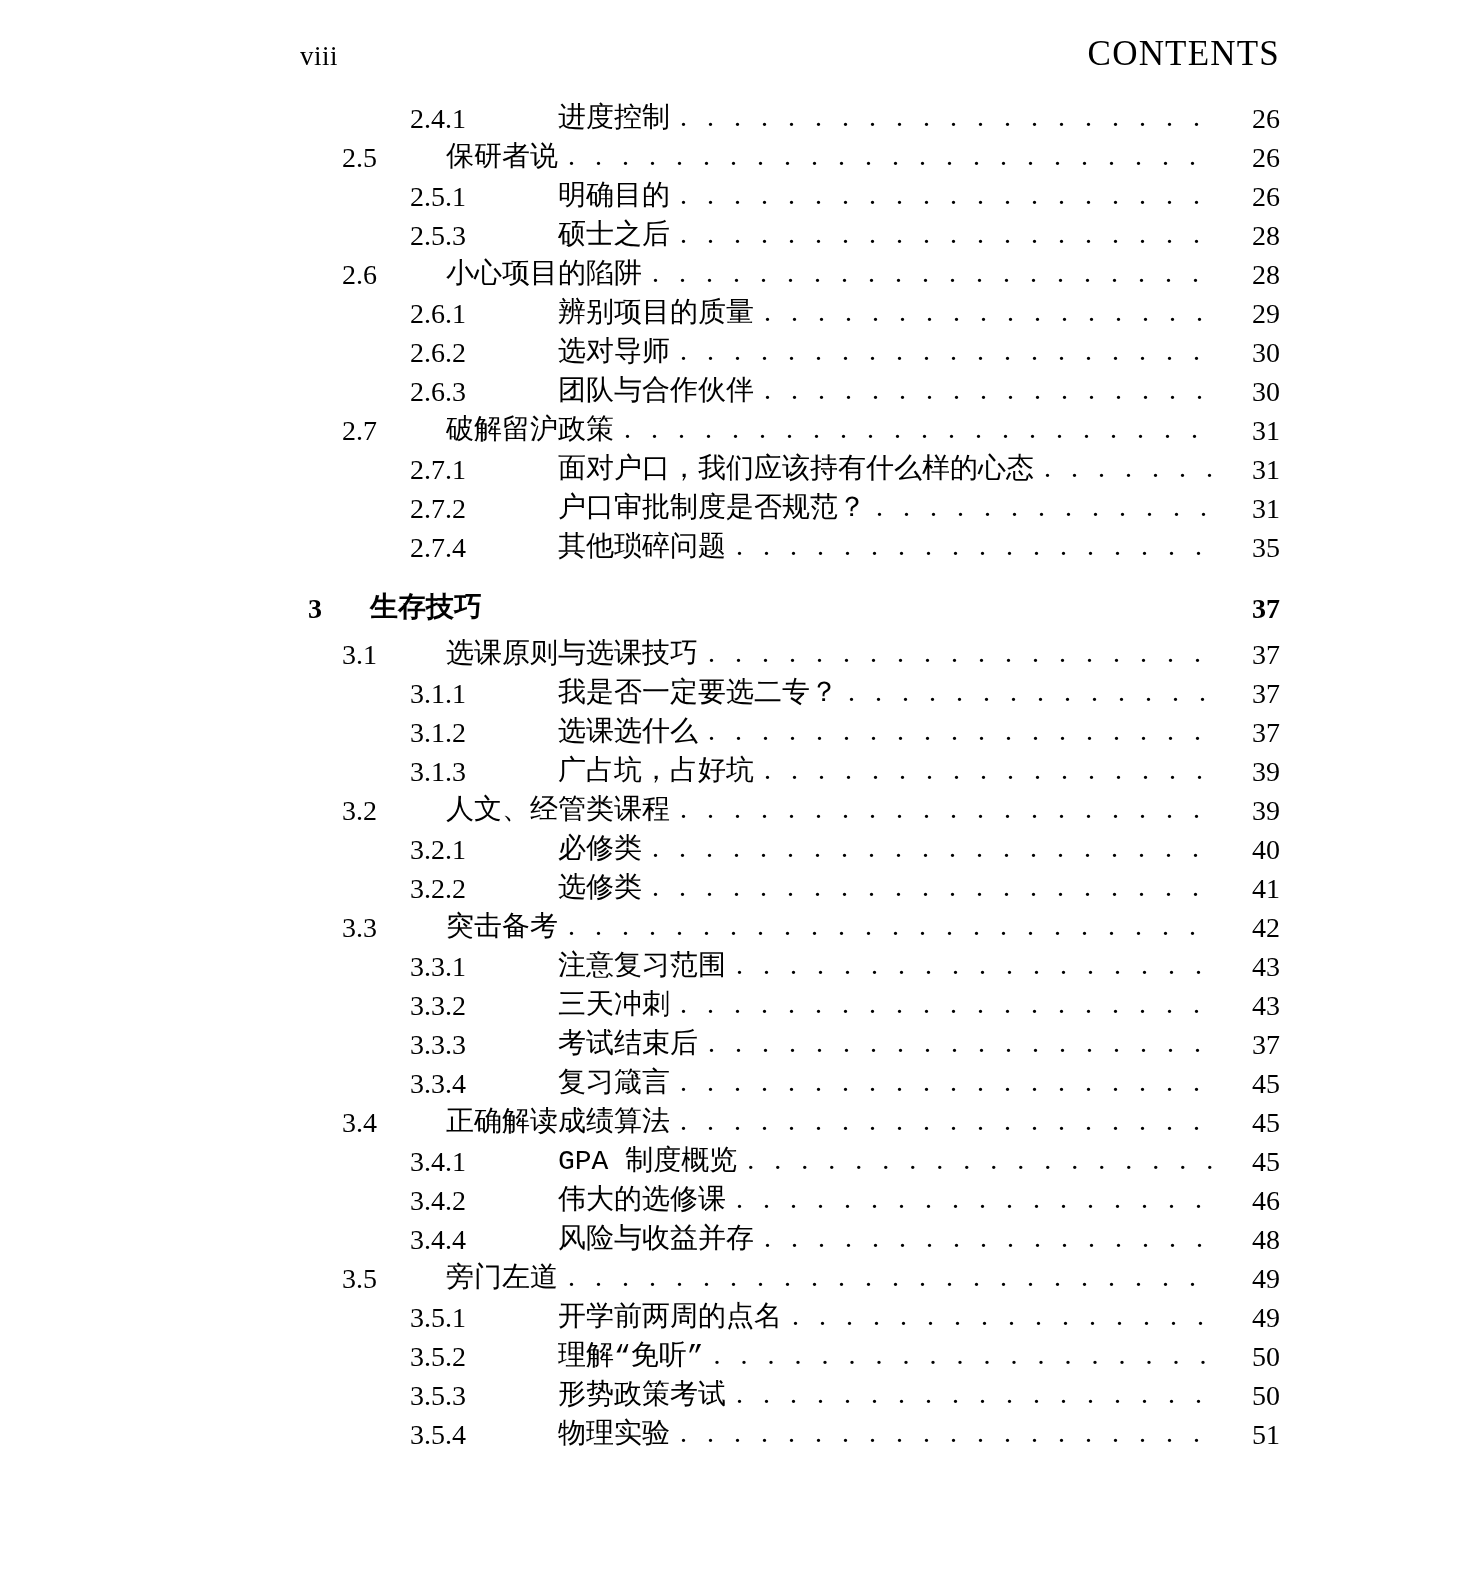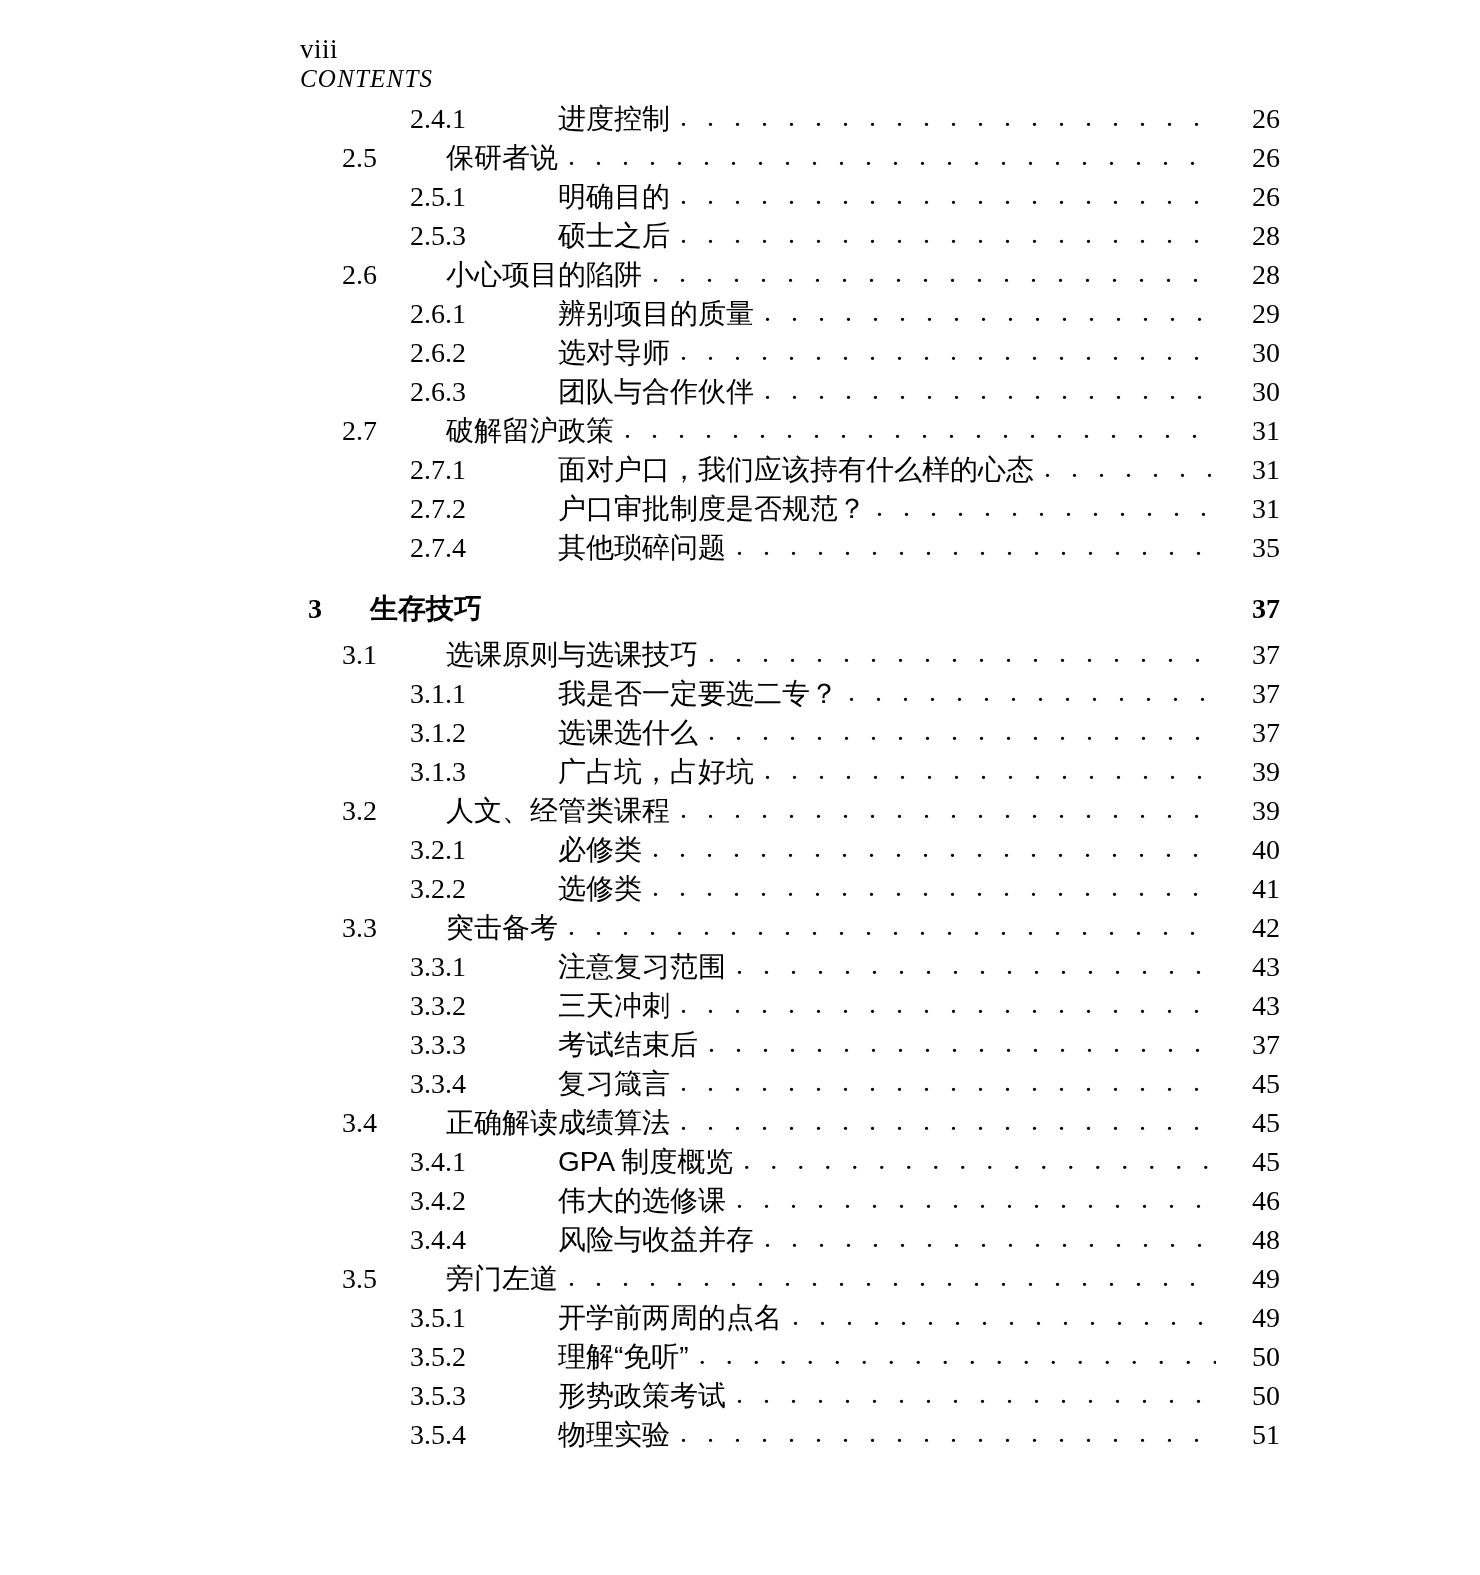--- a/index.html
+++ b/index.html
@@ -25,30 +25,28 @@
   
   .runhead {
     position: absolute;
     top: 34px;
     left: 300px;
     right: 200px;
     display: flex;
     justify-content: space-between;
     align-items: baseline;
     font-size: 27px;
-    flex-direction: column;
   }
   .runhead .folio {
     font-family: "Liberation Serif", serif;
     font-size: 27px;
     letter-spacing: 0.5px;
   }
   .runhead .title {
-    font-style: italic;
-    font-size: 25px;
+    font-size: 35px;
     letter-spacing: 1.2px;
   }
   
   .toc {
     position: absolute;
     top: 105px;
     left: 300px;
     width: 980px;
   }
   .row {
@@ -62,21 +60,21 @@
     height: 39px;
   }
   .num {
     flex: 0 0 auto;
     text-align: left;
     white-space: nowrap;
   }
   .label {
     flex: 0 0 auto;
     white-space: nowrap;
-    font-family: Liberation Sans, sans-serif;
+    font-family: Liberation Mono, monospace;
   }
   .leader {
     flex: 1 1 auto;
     overflow: hidden;
     white-space: nowrap;
     margin: 0 6px 0 10px;
     color: #000;
     font-size: 28px;
     letter-spacing: 6.5px;
     position: relative;

